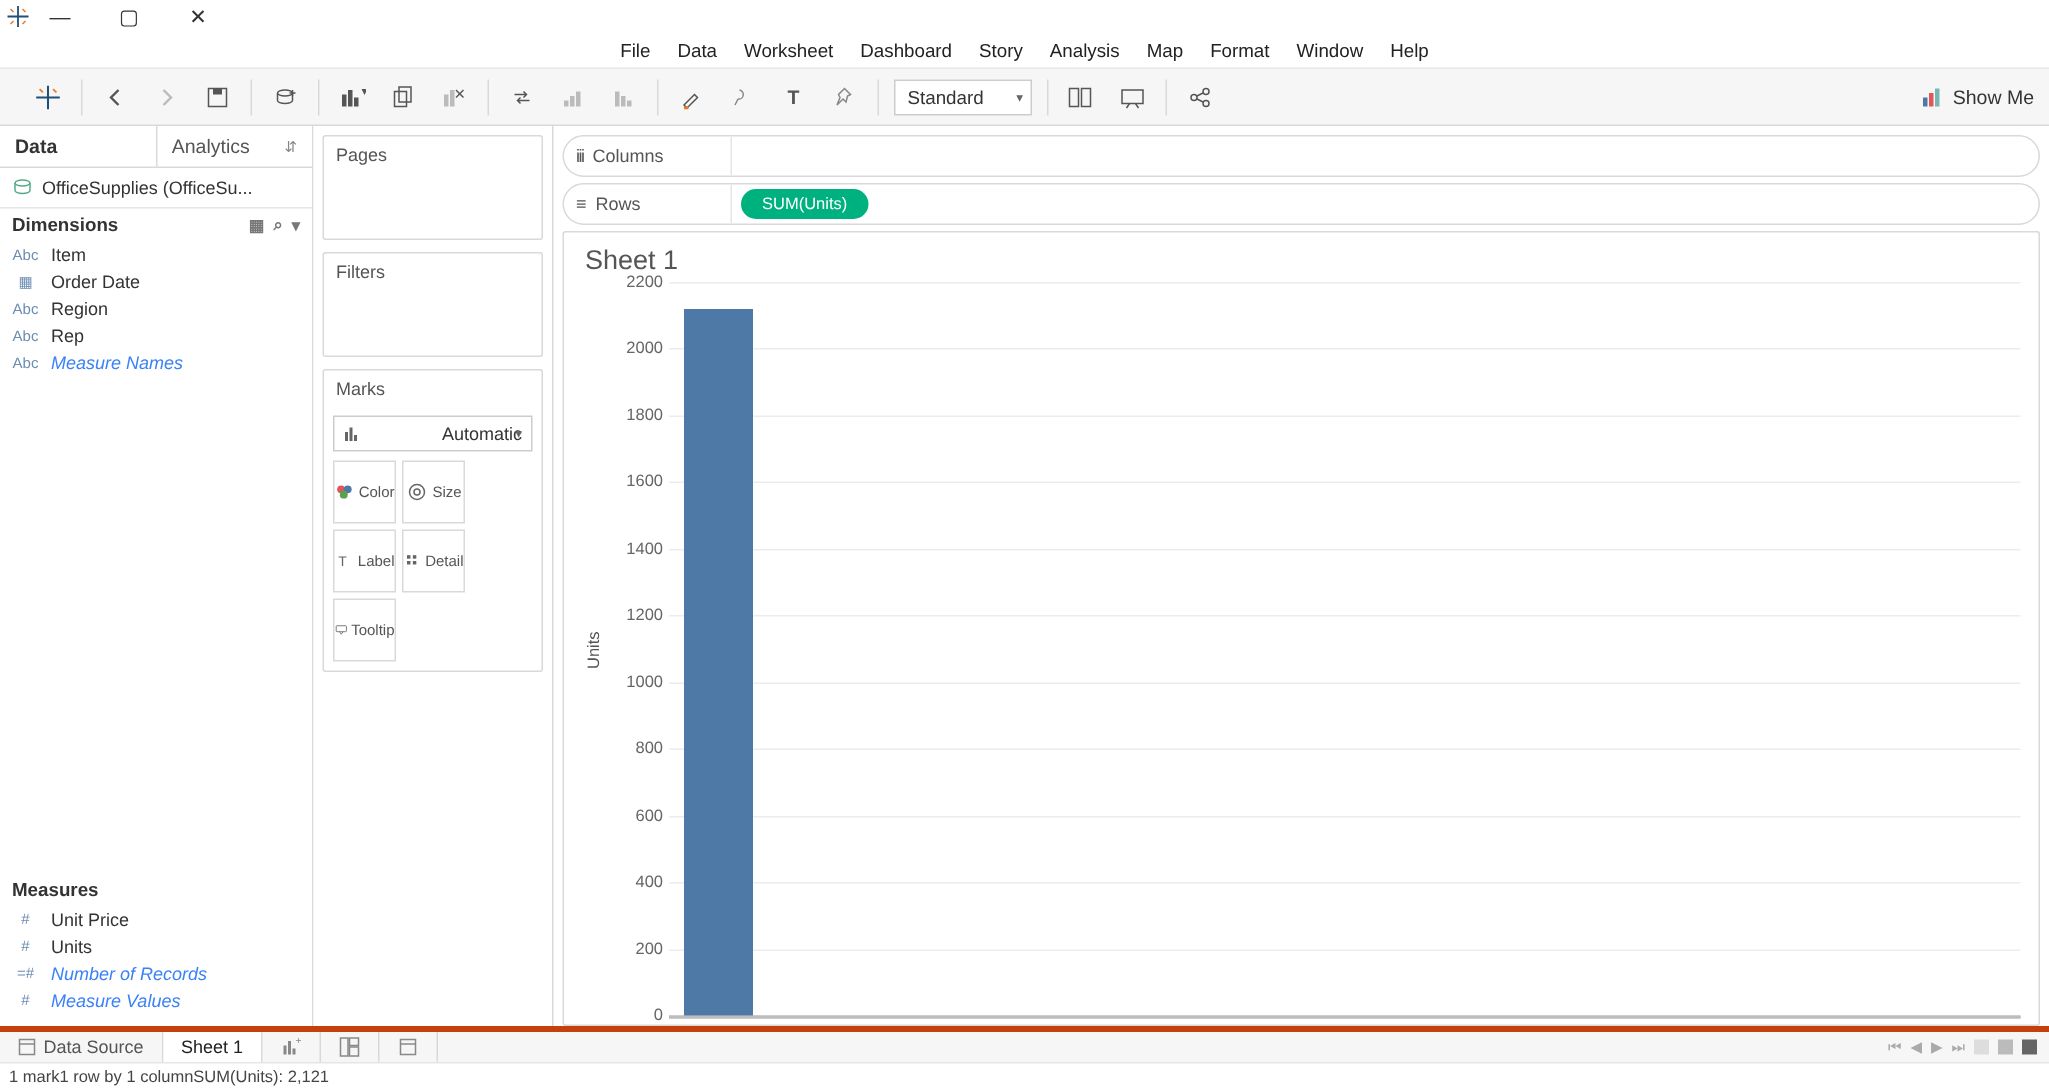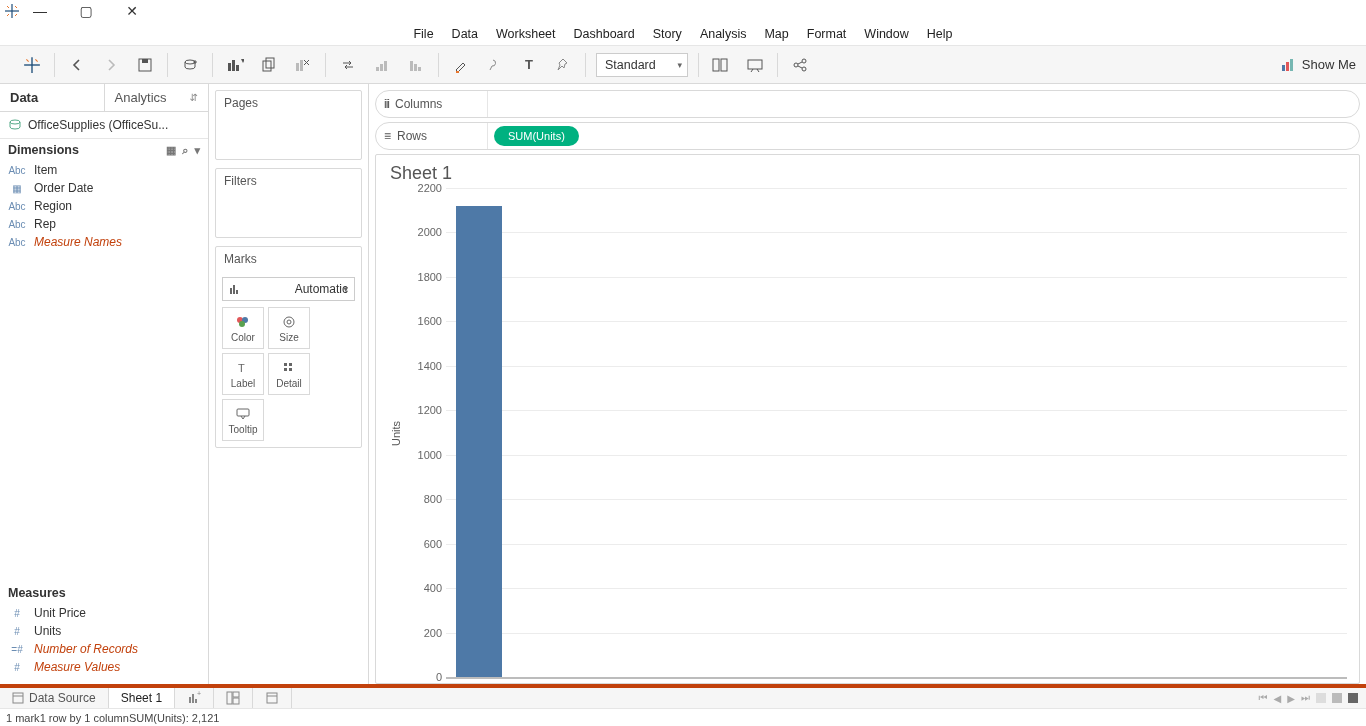--- a/index.html
+++ b/index.html
@@ -29,32 +29,32 @@
 .pane-tabs { display: flex; border-bottom: 1px solid #d9d9d9; height: 28px; }
 .pane-tab { flex: 1; display: flex; align-items: center; padding: 0 10px; font-size: 13px; color: #555; }
 .pane-tab.active { font-weight: 600; color: #333; }
 .pane-tab:not(:last-child){ border-right: 1px solid #d9d9d9; }
 .datasource-row { display: flex; align-items: center; padding: 6px 8px; gap: 6px; border-bottom: 1px solid #e6e6e6; font-size: 12px; color: #333; }
 .section-head { display: flex; align-items: center; padding: 4px 8px; font-size: 12.5px; font-weight: 600; color: #333; justify-content: space-between; }
 .section-head .tools { margin-left: auto; display:flex; gap:6px; color:#777; font-size:11px;}
 .field-list { padding: 0 0 8px 0; }
 .field-row { display: flex; align-items: center; padding: 2px 8px; gap: 8px; font-size: 12px; }
 .field-icon { width: 18px; font-size: 10px; color: #6b8db3; text-align: center; }
-.field-row .italic { font-style: italic; color: #c2410c; }
+.field-row .italic { font-style: italic; color: #3b82f6; }
 .measures-gap { flex: 1; min-height: 40px; }
 
 .mid-pane { width: 160px; border-right: 1px solid #d9d9d9; padding: 6px; display: flex; flex-direction: column; gap: 8px; background: #fff; }
 .card { border: 1px solid #d9d9d9; border-radius: 2px; background: #fff; }
 .card-title { padding: 5px 8px; font-size: 12px; color: #555; }
 .card-body { min-height: 44px; }
 .marks-body { padding: 6px; }
 .marks-type { border: 1px solid #ccc; height: 24px; display: flex; align-items: center; padding: 0 6px; font-size: 12px; gap: 6px; position: relative; justify-content: space-between; }
 .marks-type::after { content: "▾"; position: absolute; right: 6px; font-size: 9px; color: #666; }
 .marks-grid { display: flex; flex-wrap: wrap; gap: 4px; margin-top: 6px; }
-.marks-cell { width: 42px; height: 42px; border: 1px solid #d9d9d9; display: flex; flex-direction: column; align-items: center; justify-content: center; font-size: 10px; color: #555; gap: 2px; }
+.marks-cell { width: 42px; height: 42px; border: 1px solid #d9d9d9; display: flex; flex-direction: row; align-items: center; justify-content: center; font-size: 10px; color: #555; gap: 2px; }
 .marks-cell svg { width: 16px; height: 16px; }
 
 .canvas-pane { flex: 1; display: flex; flex-direction: column; padding: 6px 6px 0 6px; gap: 4px; }
 .shelf { border: 1px solid #d9d9d9; height: 28px; display: flex; align-items: center; border-radius: 14px; }
 .shelf-label { width: 112px; display: flex; align-items: center; gap: 6px; padding: 0 8px; color: #555; font-size: 12px; border-right: 1px solid #e6e6e6; height: 100%; }
 .shelf-drop { flex: 1; display: flex; align-items: center; padding: 0 6px; gap: 6px; }
 .pill { height: 20px; border-radius: 10px; background: #00b180; color: #fff; font-size: 11px; display: flex; align-items: center; padding: 0 14px; }
 
 .viz-area { flex: 1; border: 1px solid #d9d9d9; border-radius: 2px; padding: 8px 12px 4px 12px; display: flex; flex-direction: column; overflow: hidden; }
 .viz-title { font-size: 18px; color: #555; margin-bottom: 4px; padding-left: 2px; }

